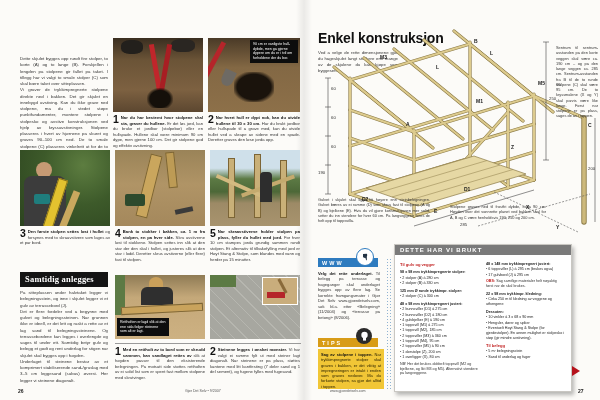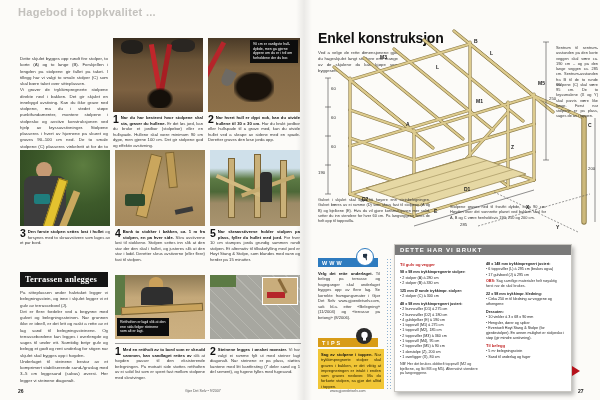--- a/index.html
+++ b/index.html
@@ -54,21 +54,20 @@
   .mi[data-pre]::before{content:attr(data-pre) " ";color:#c22222;font-weight:bold;}
   
   .circle-icon{border-radius:50%;display:flex;align-items:center;justify-content:center;}
   .redarrow{width:0;height:0;border-top:5px solid transparent;border-bottom:5px solid transparent;border-left:8px solid #b5121b;}
 </style>
 </head>
 <body>
 
 <div class="spread">
 
-  <div class="abs kicker">Hagebod i toppkvalitet ...</div>
   <div class="abs gutter"></div>
 
 
   <div class="abs bodycol" style="left:20px;top:56px;width:88px;">Dette skjulet bygges opp rundt fire stolper, to korte (A) og to lange (B). Forskjellen i lengden på stolpene gir fallet på taket. I tillegg har vi valgt to smale stolper (C) som skal bære taket over sitteplassen.
 Vi graver de trykkimpregnerte stolpene direkte ned i bakken. Det gir skjulet en innebygd avstiving. Kan du ikke grave ned stolpene, må du i stedet støpe punktfundamenter, montere stolpene i stolpesko og avstive konstruksjonen ved hjelp av kryssavstivninger. Stolpene plasseres i hvert av hjørnene på skuret og graves 90–100 cm ned. De to smale stolpene (C) plasseres vinkelrett ut for de to høye firkantede stolpene.</div>
 
   <div class="abs photo" style="left:113px;top:38px;width:90px;height:74px;background:linear-gradient(180deg,#3a2e20 0%,#6b5437 30%,#7d6141 70%,#5c4730 100%);">
     <div class="abs" style="left:8px;top:2px;width:22px;height:14px;background:#23201c;border-radius:40%;"></div>
     <div class="abs" style="left:58px;top:1px;width:24px;height:13px;background:#2a2622;border-radius:40%;"></div>
     <div class="abs" style="left:40px;top:6px;width:5px;height:48px;background:#c0262b;transform:rotate(-10deg);"></div>
@@ -125,21 +124,21 @@
     <b>Bank to stokker i bakken, ca. 1 m fra stolpen, en på hver side.</b>
     <span>Skru avstiverne løst til stokkene. Stolpen settes inn slik at den står der den skal i hullet, og justeres slik at den står i lodd. Deretter skrus avstiverne (eller flere) fast til stolpen.</span>
   </div>
   <div class="abs step" style="left:210px;top:229px;width:90px;">
     <span class="n">5</span>
     <b>Når skråavstiverne holder stolpen på plass, fyller du hullet med jord.</b>
     <span>For hver 10 cm stampes jorda grundig sammen rundt stolpen. Et alternativ til tilbakefylling med jord er Høyt Stang &amp; Stolpe, som blandes med vann og herder på 15 minutter.</span>
   </div>
 
   <div class="abs" style="left:20px;top:272px;width:88px;">
-    <div class="barhead">Terrassen anlegges</div>
+    <div class="barhead">Samtidig anlegges</div>
   </div>
   <div class="abs bodycol" style="left:20px;top:290px;width:88px;">På sitteplassen under halvtaket legger vi belegningsstein, og inne i skjulet legger vi et gulv av terrassebord (J).
 Det er flere fordeler ved å begynne med gulvet og belegningssteinen. Når grunnen ikke er ideell, er det lett og raskt å rette av et lag sand til belegningssteinene. Og terrassebordene kan legges i overlengde og sages til under ett. Samtidig betyr gulv og belegg et godt og rent underlag for stigen når skjulet skal bygges opp i høyden.
 Underlaget til steinene består av et komprimert stabiliserende sand-/gruslag med 3–5 cm leggesand (subus) øverst. Her legger vi steinene diagonalt.</div>
 
   <div class="abs photo" style="left:115px;top:275px;width:90px;height:64px;background:linear-gradient(180deg,#8f7b55 0%,#c4a879 35%,#cdb182 100%);">
     <div class="abs" style="left:0px;top:0px;width:10px;height:40px;background:#5c7a44;"></div>
     <div class="abs" style="left:34px;top:2px;width:14px;height:12px;background:#caa05a;border-radius:50% 50% 0 0;"></div>
     <div class="abs" style="left:26px;top:12px;width:32px;height:18px;background:#2f2f2f;border-radius:6px 6px 0 0;"></div>
     <div class="abs" style="left:6px;top:30px;width:80px;height:6px;background:#c9a35c;border:.5px solid #7c6536;transform:rotate(-3deg);"></div>

